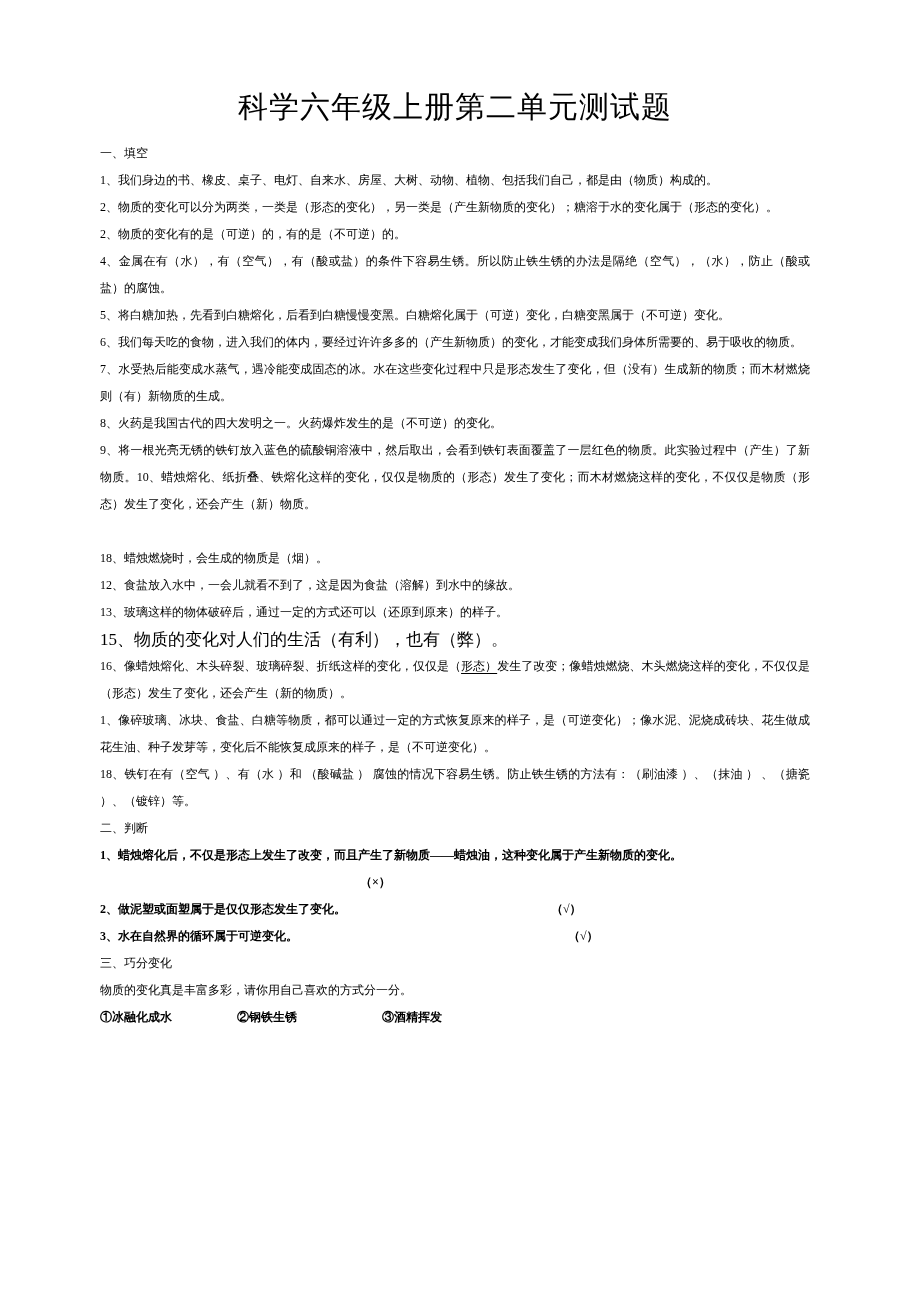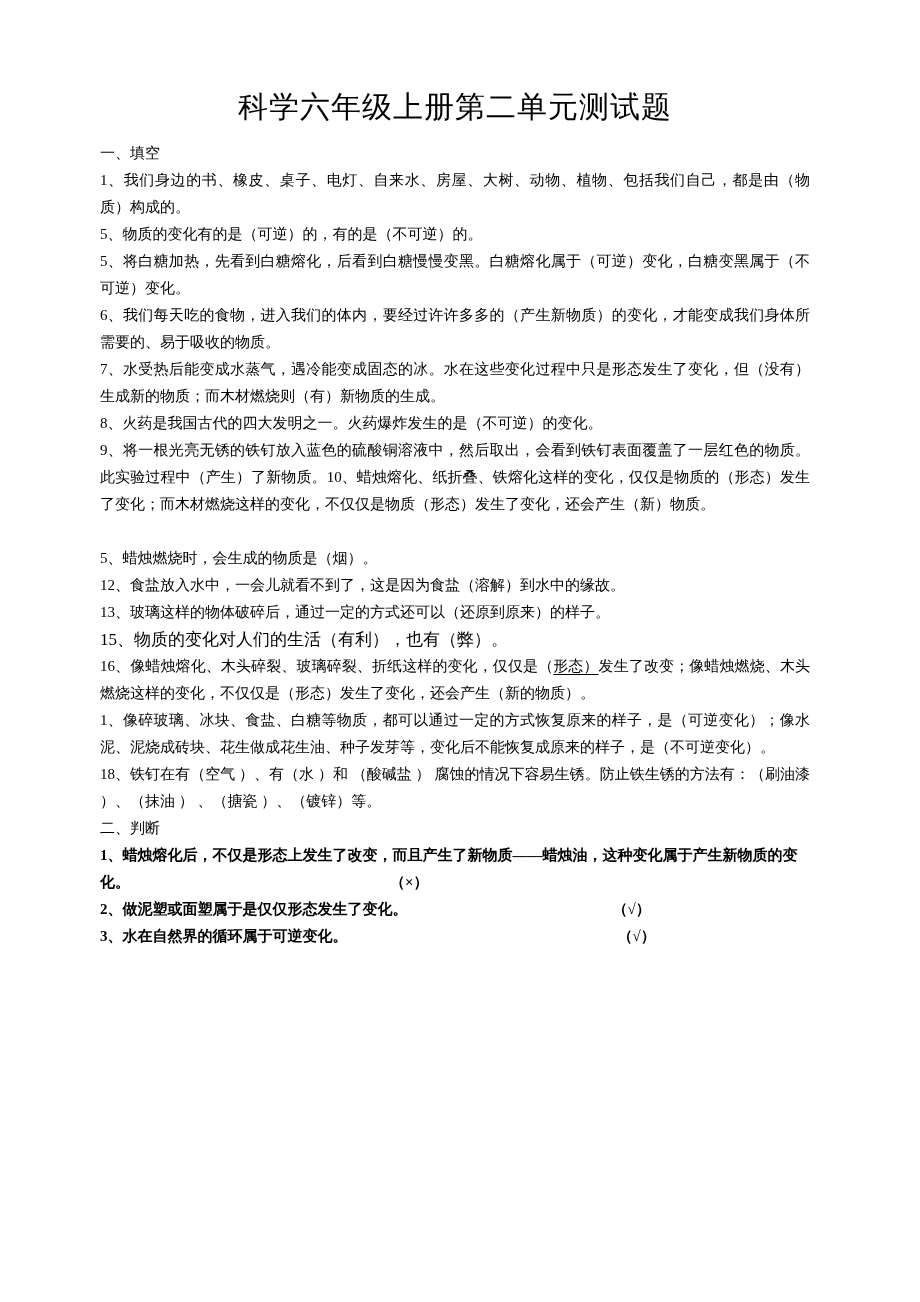--- a/index.html
+++ b/index.html
@@ -23,21 +23,21 @@
   .doc-title {
     font-size: 30px;
     font-weight: normal;
     line-height: 38px;
     text-align: center;
     margin: 0 0 14px 0;
     letter-spacing: 1px;
   }
   p {
     margin: 0;
-    font-size: 15px;
+    font-size: 12px;
     line-height: 27px;
     text-align: justify;
   }
   p.no-justify { text-align: left; font-weight: bold; }
   .large { font-size: 17px; }
   .blank-line { height: 27px; }
   .u { text-decoration: underline; text-underline-offset: 3px; }
   .ans { display: inline-block; white-space: nowrap; }
   .ans-1 { margin-left: 260px; }
   .ans-2 { margin-left: 205px; }
@@ -49,37 +49,44 @@
 </head>
 <body>
 
 <div class="page">
 
   <h1 class="doc-title">科学六年级上册第二单元测试题</h1>
 
   <div>
     <p>一、填空</p>
     <p>1、我们身边的书、橡皮、桌子、电灯、自来水、房屋、大树、动物、植物、包括我们自己，都是由（物质）构成的。</p>
-    <p>5、物质的变化有的是（可逆）的，有的是（不可逆）的。</p>
+    <p>2、物质的变化可以分为两类，一类是（形态的变化），另一类是（产生新物质的变化）；糖溶于水的变化属于（形态的变化）。</p>
+    <p>2、物质的变化有的是（可逆）的，有的是（不可逆）的。</p>
+    <p>4、金属在有（水），有（空气），有（酸或盐）的条件下容易生锈。所以防止铁生锈的办法是隔绝（空气），（水），防止（酸或盐）的腐蚀。</p>
     <p>5、将白糖加热，先看到白糖熔化，后看到白糖慢慢变黑。白糖熔化属于（可逆）变化，白糖变黑属于（不可逆）变化。</p>
     <p>6、我们每天吃的食物，进入我们的体内，要经过许许多多的（产生新物质）的变化，才能变成我们身体所需要的、易于吸收的物质。</p>
     <p>7、水受热后能变成水蒸气，遇冷能变成固态的冰。水在这些变化过程中只是形态发生了变化，但（没有）生成新的物质；而木材燃烧则（有）新物质的生成。</p>
     <p>8、火药是我国古代的四大发明之一。火药爆炸发生的是（不可逆）的变化。</p>
     <p>9、将一根光亮无锈的铁钉放入蓝色的硫酸铜溶液中，然后取出，会看到铁钉表面覆盖了一层红色的物质。此实验过程中（产生）了新物质。10、蜡烛熔化、纸折叠、铁熔化这样的变化，仅仅是物质的（形态）发生了变化；而木材燃烧这样的变化，不仅仅是物质（形态）发生了变化，还会产生（新）物质。</p>
     <p class="blank-line"></p>
-    <p>5、蜡烛燃烧时，会生成的物质是（烟）。</p>
+    <p>18、蜡烛燃烧时，会生成的物质是（烟）。</p>
     <p>12、食盐放入水中，一会儿就看不到了，这是因为食盐（溶解）到水中的缘故。</p>
     <p>13、玻璃这样的物体破碎后，通过一定的方式还可以（还原到原来）的样子。</p>
     <p class="large">15、物质的变化对人们的生活（有利），也有（弊）。</p>
     <p><span>16、像蜡烛熔化、木头碎裂、玻璃碎裂、折纸这样的变化，仅仅是（</span><span class="u">形态）</span><span>发生了改变；像蜡烛燃烧、木头燃烧这样的变化，不仅仅是（形态）发生了变化，还会产生（新的物质）。</span></p>
     <p>1、像碎玻璃、冰块、食盐、白糖等物质，都可以通过一定的方式恢复原来的样子，是（可逆变化）；像水泥、泥烧成砖块、花生做成花生油、种子发芽等，变化后不能恢复成原来的样子，是（不可逆变化）。</p>
     <p>18、铁钉在有（空气 ）、有（水 ）和 （酸碱盐 ） 腐蚀的情况下容易生锈。防止铁生锈的方法有：（刷油漆 ）、（抹油 ） 、（搪瓷 ）、（镀锌）等。</p>
   </div>
 
   <div>
     <p>二、判断</p>
     <p class="no-justify"><span>1、蜡烛熔化后，不仅是形态上发生了改变，而且产生了新物质——蜡烛油，这种变化属于产生新物质的变化。</span><span class="ans ans-1">（×）</span></p>
     <p class="no-justify"><span>2、做泥塑或面塑属于是仅仅形态发生了变化。</span><span class="ans ans-2">（√）</span></p>
     <p class="no-justify"><span>3、水在自然界的循环属于可逆变化。</span><span class="ans ans-3">（√）</span></p>
   </div>
 
+  <div>
+    <p>三、巧分变化</p>
+    <p>物质的变化真是丰富多彩，请你用自己喜欢的方式分一分。</p>
+    <p class="no-justify"><span>①冰融化成水</span><span class="opt-2">②钢铁生锈</span><span class="opt-3">③酒精挥发</span></p>
+  </div>
 
 </div>
 
 </body></html>

